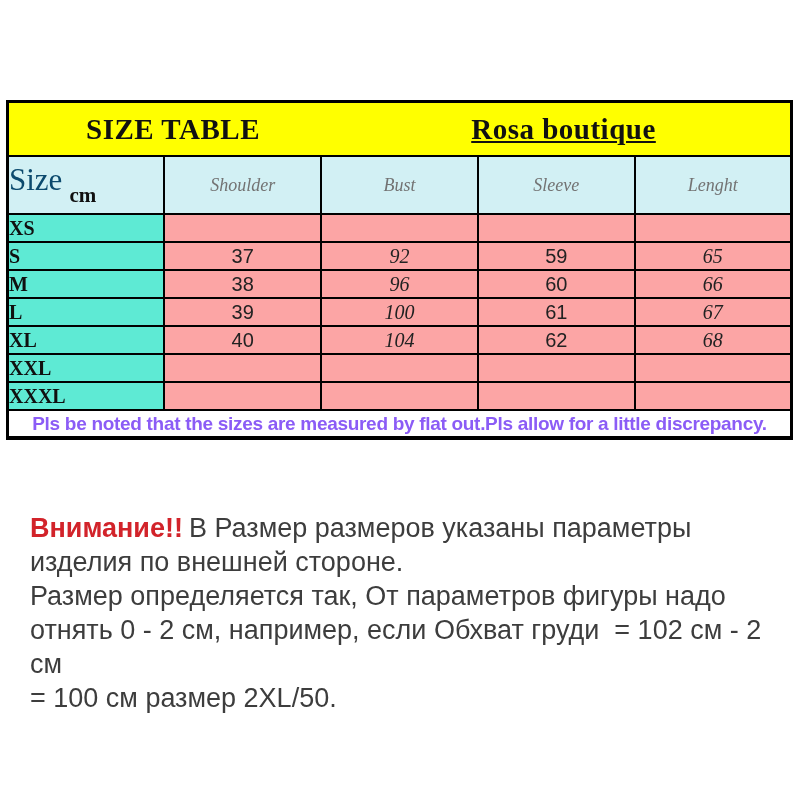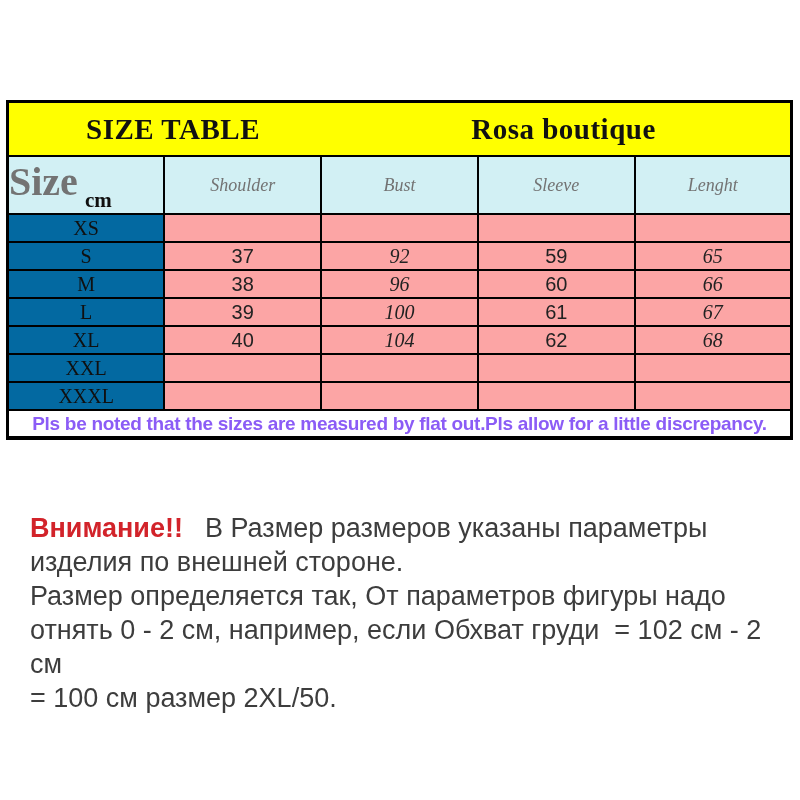--- a/index.html
+++ b/index.html
@@ -48,20 +48,21 @@
     width: 100%;
     align-items: flex-end;
   }
   .title-flex .t-left {
     width: 42%;
     text-align: center;
   }
   .title-flex .t-right {
     flex: 1;
     text-align: center;
+    text-decoration: underline;
   }
   .band-text {
     font-family: "Liberation Serif", serif;
     font-weight: bold;
     font-size: 29px;
     color: #111111;
     letter-spacing: 0.5px;
   }
 
   
@@ -69,23 +70,23 @@
     background: #d2f0f4;
     height: 56px;
     vertical-align: middle;
   }
   th.size-head {
     text-align: left;
     padding-left: 6px;
   }
   .size-word {
     font-family: "Liberation Serif", serif;
-    font-weight: bold;
-    font-size: 40px;
-    color: #737373;
+    font-weight: normal;
+    font-size: 31px;
+    color: #0c4a6e;
   }
   .size-unit {
     font-family: "Liberation Serif", serif;
     font-weight: bold;
     font-size: 21px;
     color: #101010;
     vertical-align: -12px;
     margin-left: 7px;
   }
   .measure-head {
@@ -95,26 +96,26 @@
     font-size: 18px;
     color: #737373;
   }
 
   
   tr.data-row td {
     height: 26px;
     vertical-align: middle;
   }
   td.size-cell {
-    background: #0369a1;
-    font-family: "Liberation Serif", serif;
-    font-weight: normal;
+    background: #5eead4;
+    font-family: "Liberation Serif", serif;
+    font-weight: bold;
     font-size: 20px;
     color: #101010;
-    text-align: center;
+    text-align: left;
     padding-left: 5px;
   }
   td.num-cell {
     background: #fca5a5;
     text-align: center;
     font-size: 20px;
     color: #222222;
   }
   td.num-upright {
     font-family: "Liberation Sans", sans-serif;
@@ -147,21 +148,21 @@
     font-size: 27px;
     line-height: 34px;
     color: #3d3d3d;
   }
   .warning-line {
     white-space: pre-wrap;
   }
   .warning-label {
     color: #d2232a;
     font-weight: bold;
-    margin-right: 22px;
+    margin-right: 6px;
   }
 </style>
 </head>
 <body>
 
 <div class="canvas">
 
   <div class="chart-wrap">
     <table class="size-chart">
       <colgroup>

